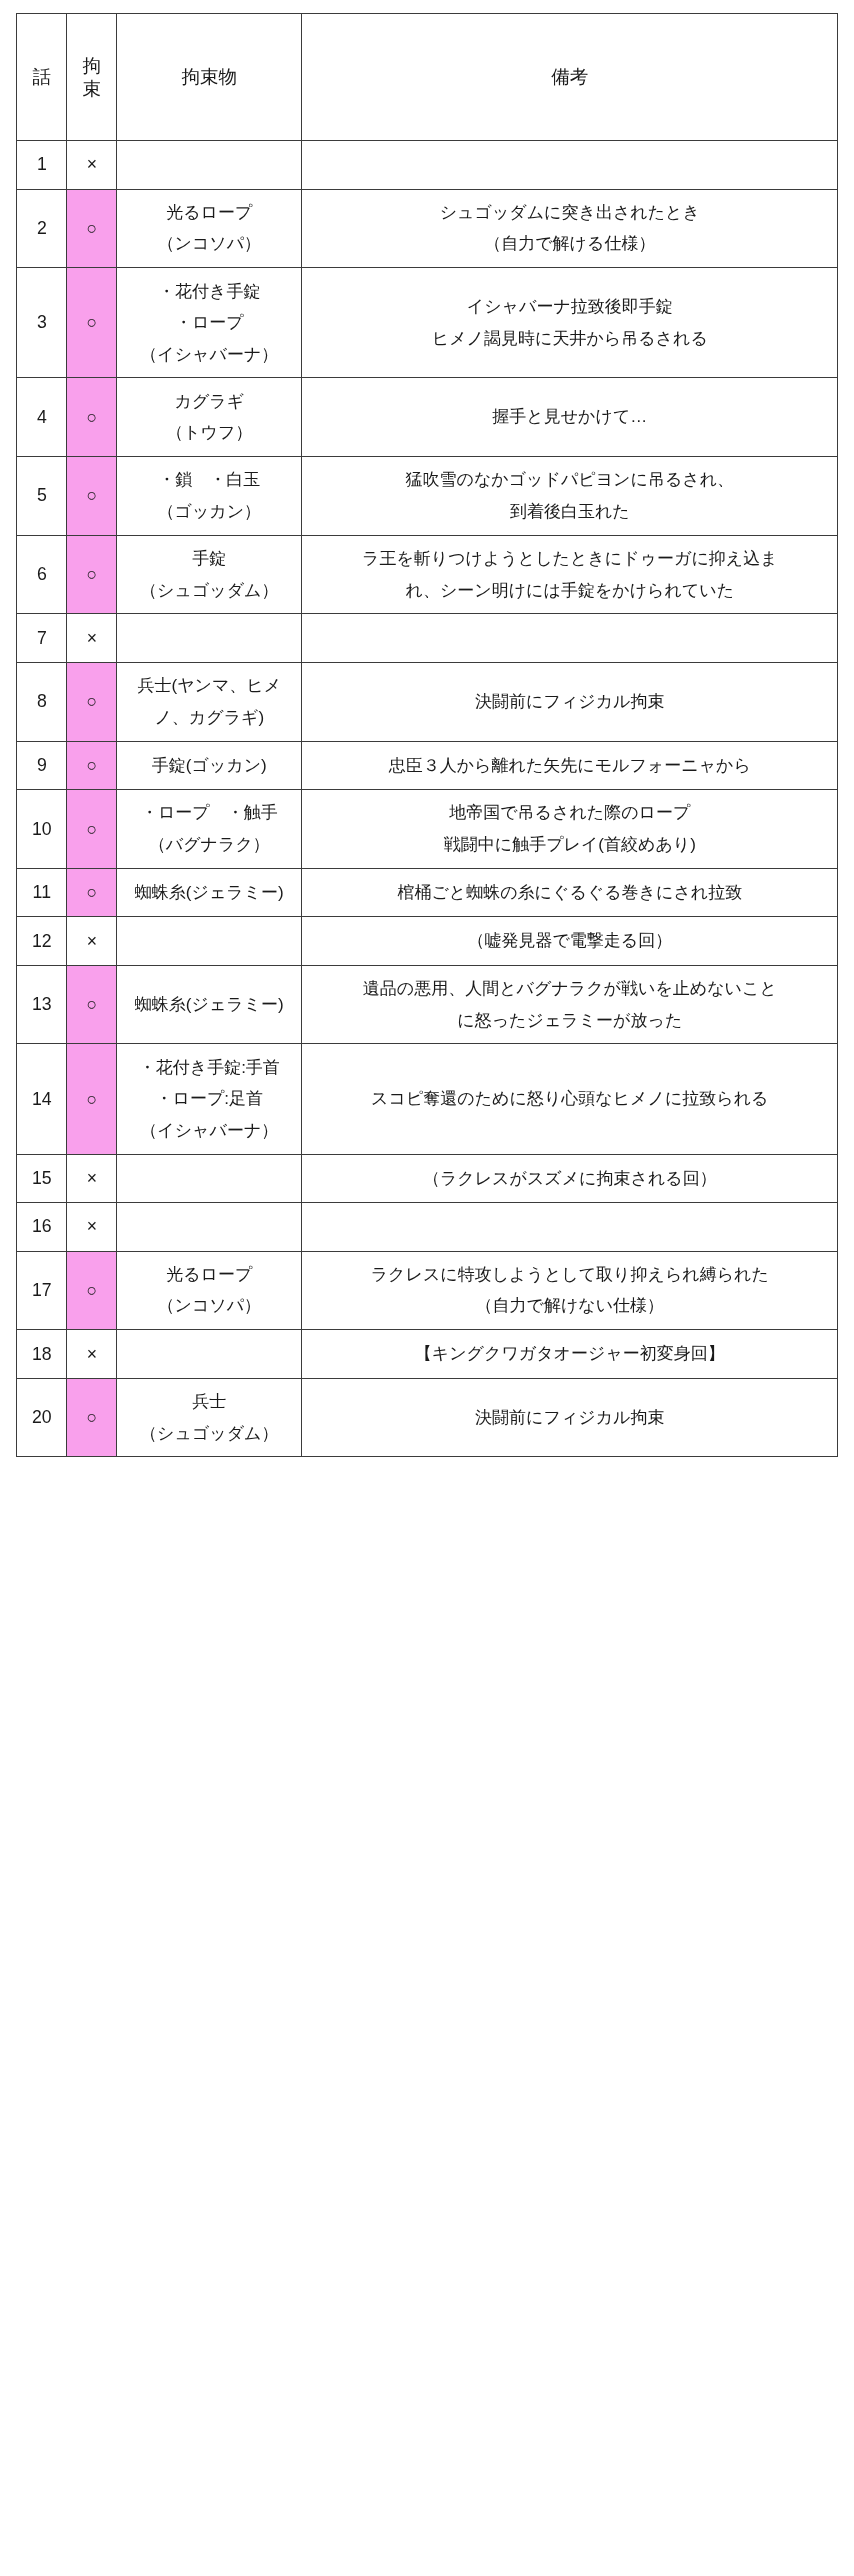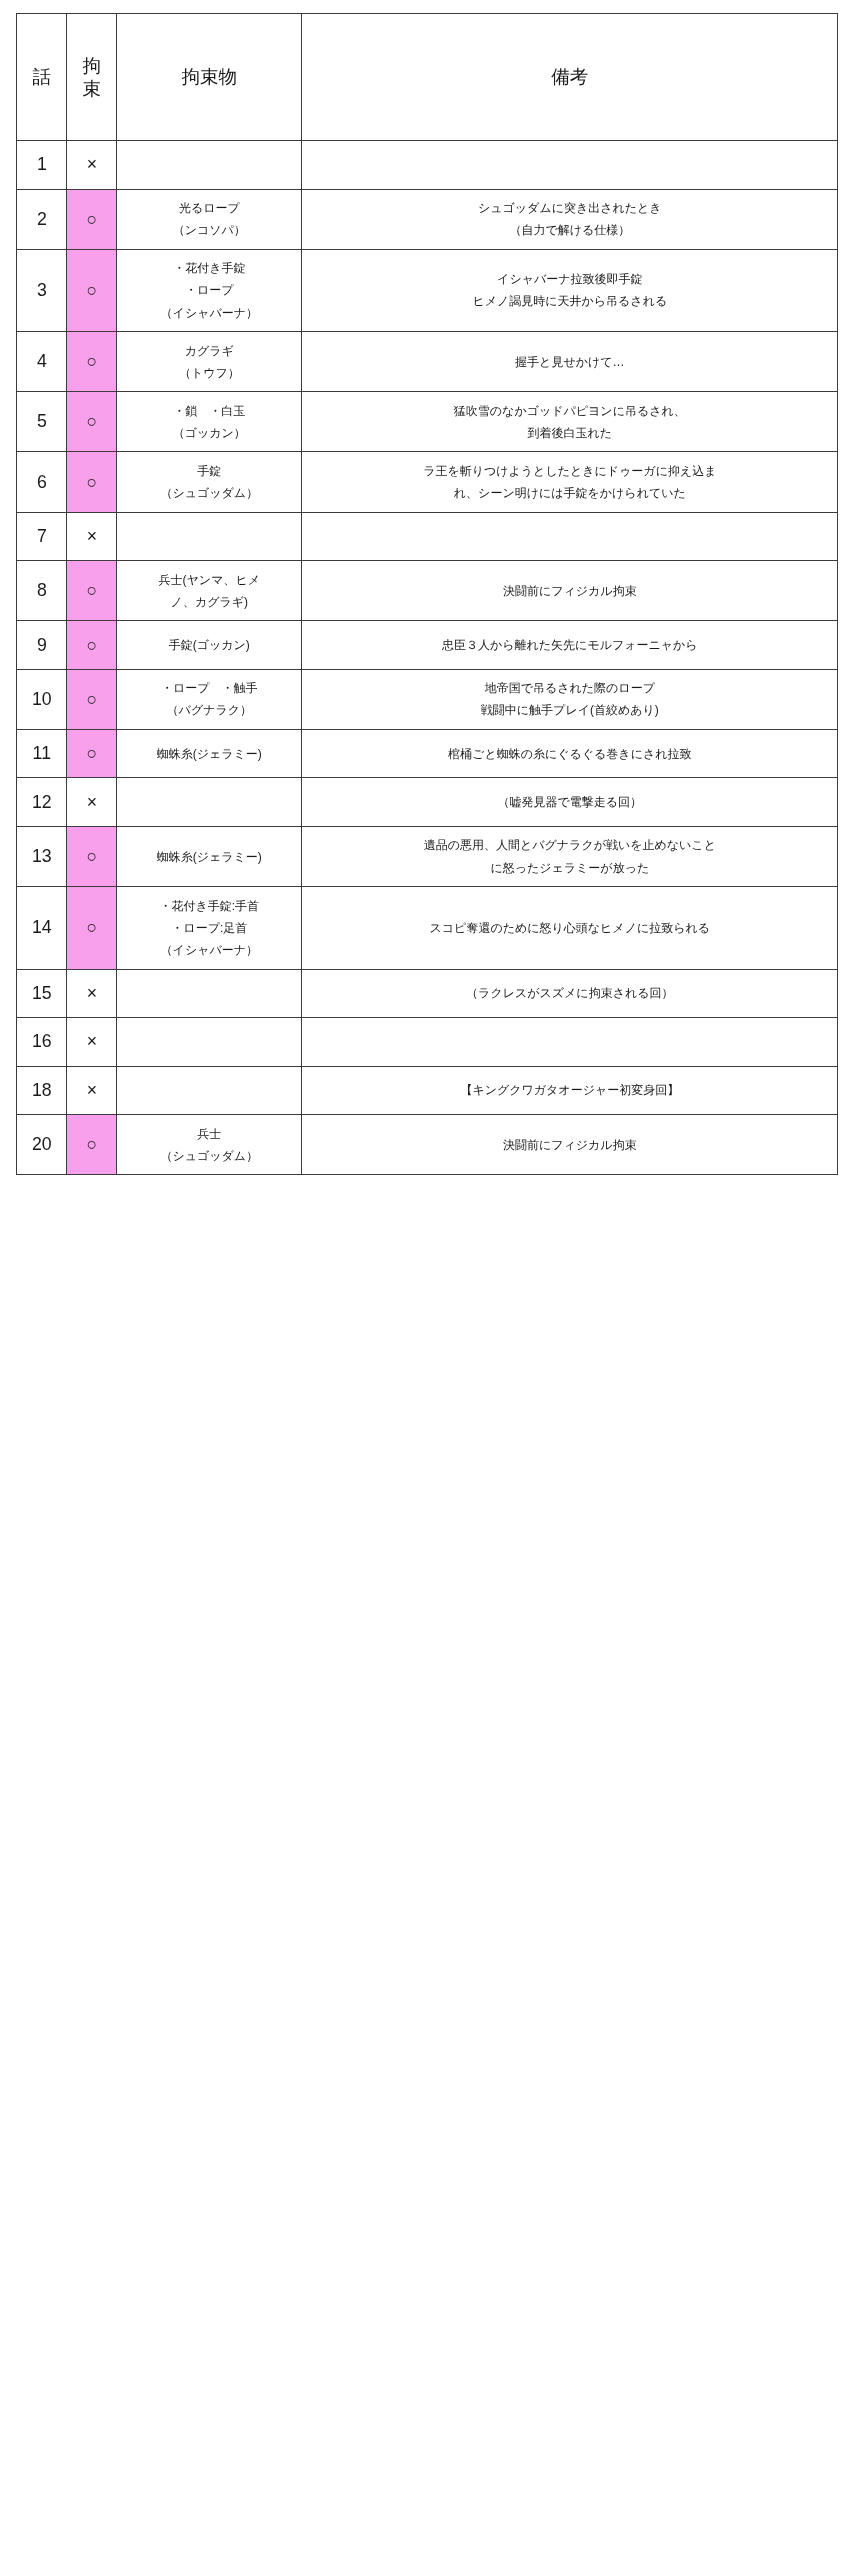--- a/index.html
+++ b/index.html
@@ -56,24 +56,24 @@
   td.cell-ep {
     font-size: 17.7px;
   }
   td.cell-flag {
     font-size: 17.7px;
   }
   td.cell-flag.bound {
     background: #f9a0ec;
   }
   td.cell-item {
-    font-size: 12px;
+    font-size: 17px;
   }
   td.cell-note {
-    font-size: 12px;
+    font-size: 17px;
   }
   .line {
     display: block;
     white-space: nowrap;
   }
   .note-lines .line {
     white-space: normal;
   }
 </style>
 </head>
@@ -253,20 +253,32 @@
             <span class="line">（ラクレスがスズメに拘束される回）</span>
           </td>
         </tr>
         <tr>
           <td class="cell-ep">16</td>
           <td class="cell-flag">×</td>
           <td class="cell-item"></td>
           <td class="cell-note note-lines"></td>
         </tr>
         <tr>
+          <td class="cell-ep">17</td>
+          <td class="cell-flag bound">○</td>
+          <td class="cell-item">
+            <span class="line">光るロープ</span>
+            <span class="line">（ンコソパ）</span>
+          </td>
+          <td class="cell-note note-lines">
+            <span class="line">ラクレスに特攻しようとして取り抑えられ縛られた</span>
+            <span class="line">（自力で解けない仕様）</span>
+          </td>
+        </tr>
+        <tr>
           <td class="cell-ep">18</td>
           <td class="cell-flag">×</td>
           <td class="cell-item"></td>
           <td class="cell-note note-lines">
             <span class="line">【キングクワガタオージャー初変身回】</span>
           </td>
         </tr>
         <tr>
           <td class="cell-ep">20</td>
           <td class="cell-flag bound">○</td>

